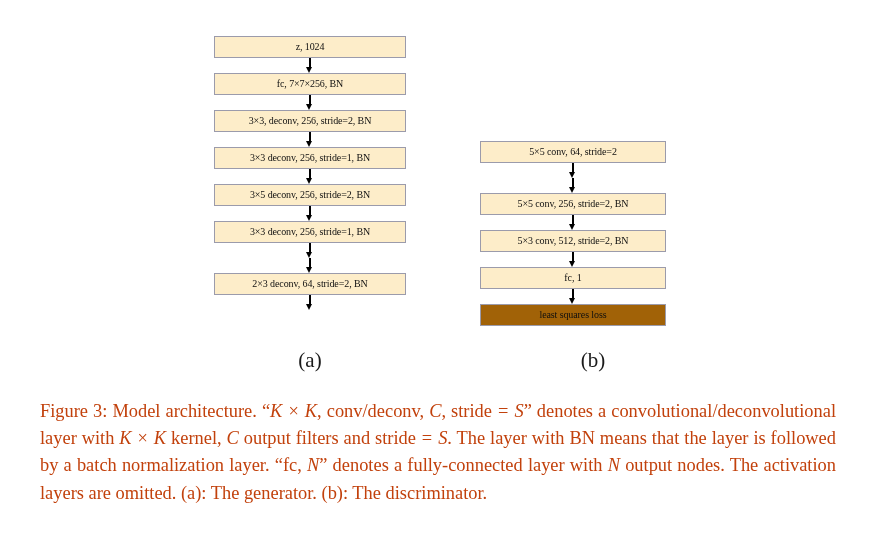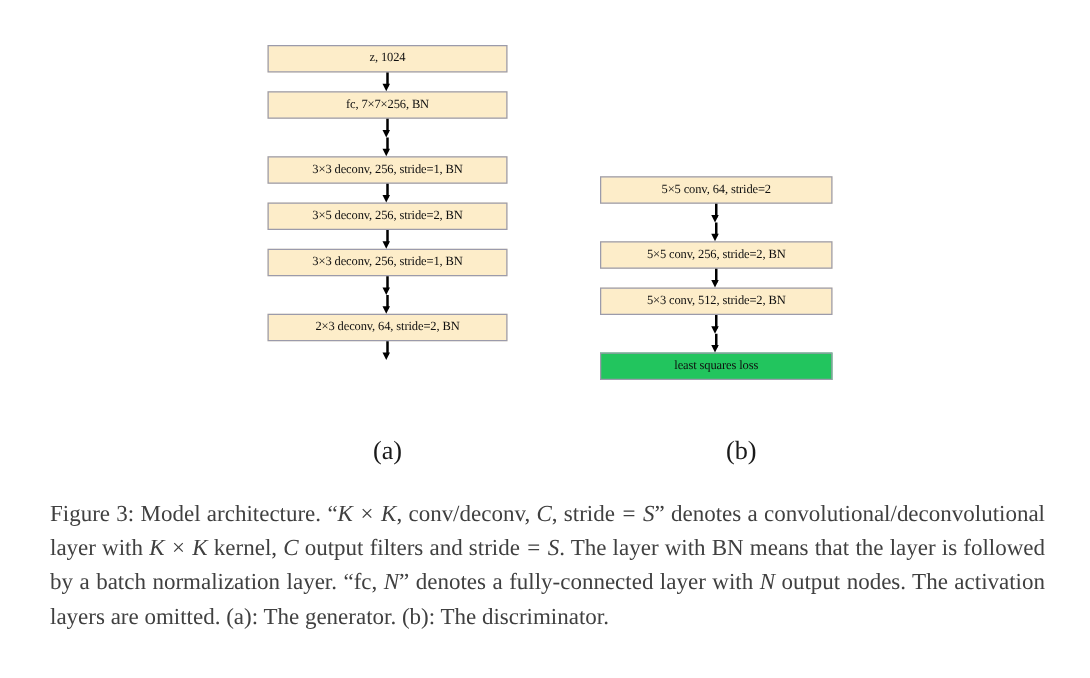--- a/index.html
+++ b/index.html
@@ -44,21 +44,21 @@
     border: 1px solid #9b9bab;
     background: #fdedc9;
     font-family: Liberation Serif, serif;
     font-size: 10px;
     color: #0f0f0f;
     white-space: nowrap;
     overflow: hidden;
     letter-spacing: -0.1px;
   }
   .node.loss {
-    background: #22c55e;
+    background: #a16207;
   }
 
   
   .arrow {
     width: 100%;
     height: 15px;
     position: relative;
   }
   .arrow .shaft {
     position: absolute;
@@ -94,21 +94,21 @@
   
   #caption {
     position: absolute;
     left: 40px;
     top: 398px;
     width: 796px;
     font-family: "Liberation Serif", serif;
     font-size: 18.4px;
     line-height: 27.2px;
     text-align: justify;
-    color: #404040;
+    color: #c2410c;
   }
   #caption .mvar {
     font-style: italic;
     font-family: "Liberation Serif", serif;
   }
   #caption .op {
     font-style: normal;
     padding: 0 1px;
   }
 </style>
@@ -121,20 +121,21 @@
       <div class="node">z, 1024</div>
       <div class="arrow">
         <div class="shaft"></div>
         <div class="head"></div>
       </div>
       <div class="node">fc, 7×7×256, BN</div>
       <div class="arrow">
         <div class="shaft"></div>
         <div class="head"></div>
       </div>
+      <div class="node">3×3, deconv, 256, stride=2, BN</div>
       <div class="arrow">
         <div class="shaft"></div>
         <div class="head"></div>
       </div>
       <div class="node">3×3 deconv, 256, stride=1, BN</div>
       <div class="arrow">
         <div class="shaft"></div>
         <div class="head"></div>
       </div>
       <div class="node">3×5 deconv, 256, stride=2, BN</div>
@@ -170,20 +171,21 @@
       <div class="node">5×5 conv, 256, stride=2, BN</div>
       <div class="arrow">
         <div class="shaft"></div>
         <div class="head"></div>
       </div>
       <div class="node">5×3 conv, 512, stride=2, BN</div>
       <div class="arrow">
         <div class="shaft"></div>
         <div class="head"></div>
       </div>
+      <div class="node">fc, 1</div>
       <div class="arrow">
         <div class="shaft"></div>
         <div class="head"></div>
       </div>
       <div class="node loss">least squares loss</div>
     </div>
 
   <div id="label-a" class="subfig-label">(a)</div>
   <div id="label-b" class="subfig-label">(b)</div>
 </div>

